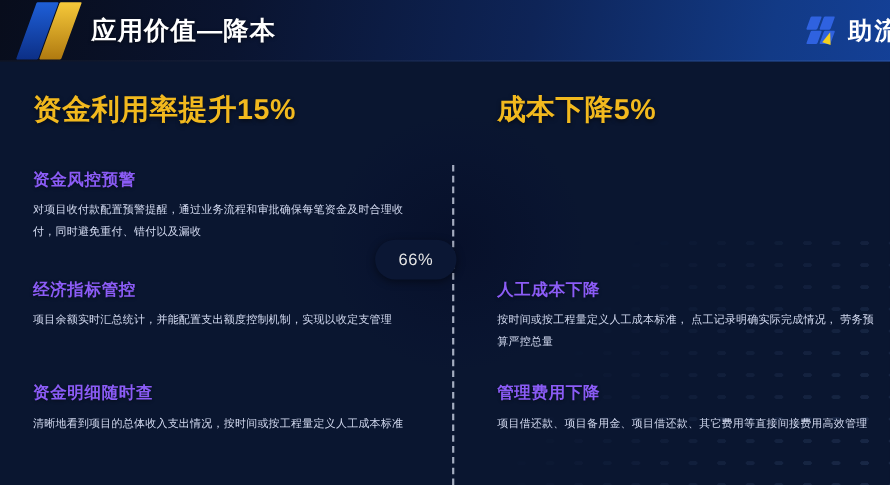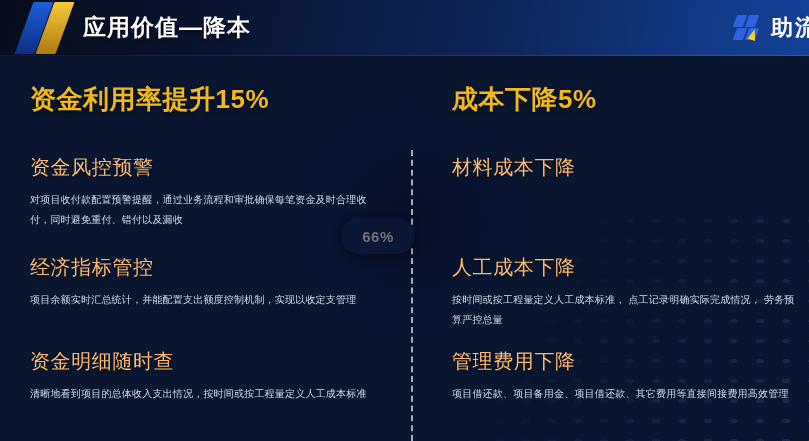--- a/index.html
+++ b/index.html
@@ -65,38 +65,38 @@
     background:radial-gradient(circle, rgba(6,14,40,0.72) 0%, rgba(8,18,48,0.38) 55%, rgba(0,0,0,0) 72%);
   }
   .divider{
     position:absolute;left:411px;top:94px;width:0;height:291px;
     border-left:2px dashed rgba(225,232,248,0.72);
   }
   .badge{
     position:absolute;left:341px;top:162px;width:74px;height:36px;border-radius:18px;
     background:#0b1734;box-shadow:0 2px 8px rgba(0,0,0,0.45);
     display:flex;align-items:center;justify-content:center;
-    color:#737373;font-size:15px;font-weight:bold;letter-spacing:.5px;
+    color:#e5e5e5;font-size:15px;font-weight:normal;letter-spacing:.5px;
   }
 
   .col{position:absolute;top:0;}
   .col-left{left:30px;width:350px;}
   .col-right{left:452px;width:345px;}
 
   .col-heading{
     position:absolute;top:26px;
     font-size:26px;font-weight:bold;color:#f2b91e;letter-spacing:.5px;
     text-shadow:0 2px 4px rgba(0,0,0,0.5);white-space:nowrap;text-align:center;
   }
   .item{position:absolute;width:100%;}
   .item-1{top:98px;}
   .item-2{top:198px;}
   .item-3{top:292px;}
   .item-title{
-    font-size:20px;font-weight:normal;color:#fdba74;letter-spacing:.6px;
+    font-size:15px;font-weight:bold;color:#8b5cf6;letter-spacing:.6px;
     text-shadow:0 1px 3px rgba(0,0,0,0.45);margin:0 0 9px 0;
   }
   .item-desc{
     font-size:10px;line-height:1.95;color:#d3daf0;letter-spacing:.2px;margin:0;
   }
 </style>
 </head>
 <body>
 
 <div class="slide">
@@ -144,21 +144,20 @@
       <div class="item item-3">
         <div class="item-title">资金明细随时查</div>
         <div class="item-desc">清晰地看到项目的总体收入支出情况，按时间或按工程量定义人工成本标准</div>
       </div>
     </div>
 
     <div class="col col-right">
       <div class="col-heading">成本下降5%</div>
 
       <div class="item item-1">
-        <div class="item-title">材料成本下降</div>
       </div>
 
       <div class="item item-2">
         <div class="item-title">人工成本下降</div>
         <div class="item-desc">按时间或按工程量定义人工成本标准， 点工记录明确实际完成情况， 劳务预算严控总量</div>
       </div>
 
       <div class="item item-3">
         <div class="item-title">管理费用下降</div>
         <div class="item-desc">项目借还款、项目备用金、项目借还款、其它费用等直接间接费用高效管理</div>

